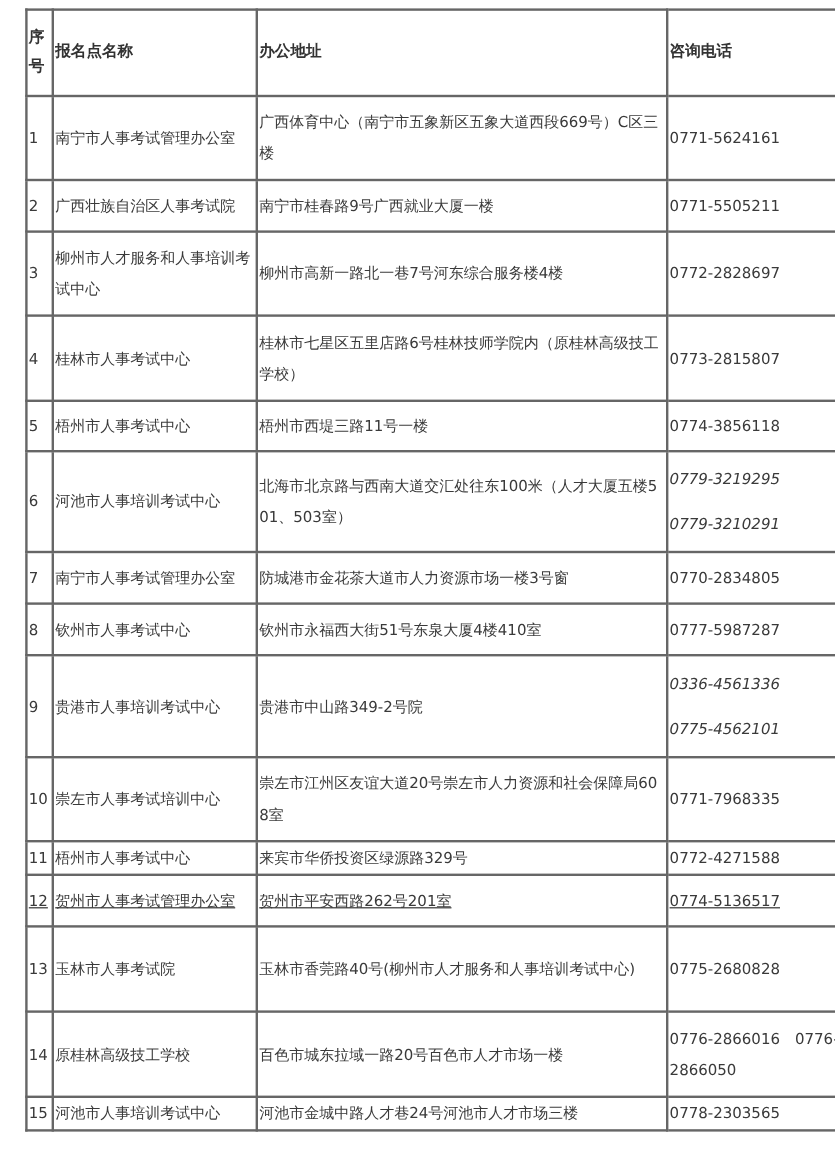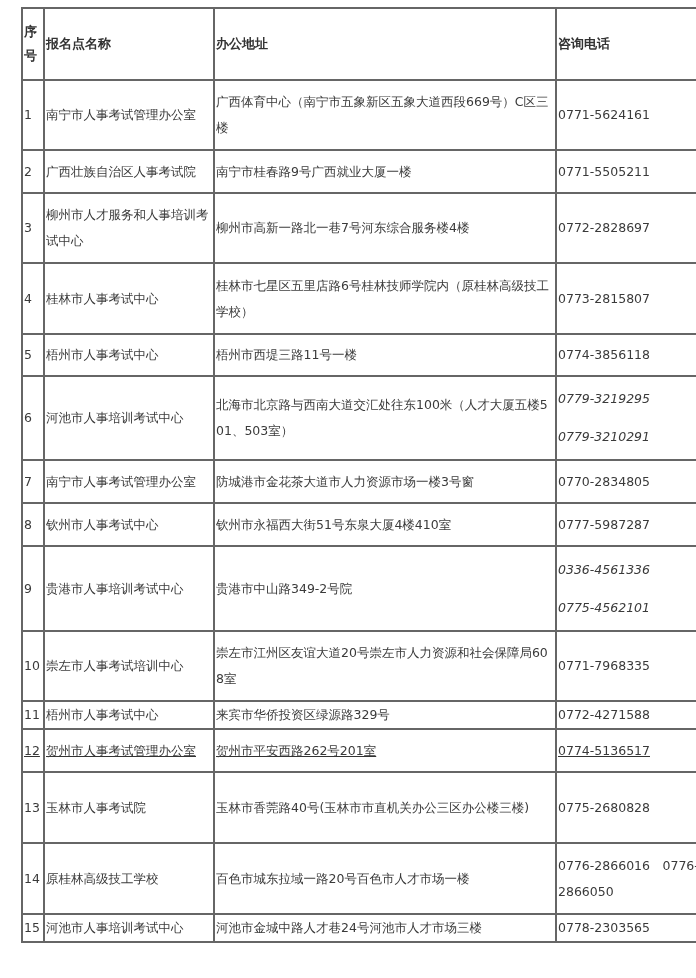--- a/index.html
+++ b/index.html
@@ -144,21 +144,21 @@
   </tr>
         <tr style="height: 43px; text-decoration: underline;">
     <td>12</td>
     <td>贺州市人事考试管理办公室</td>
     <td>贺州市平安西路262号201室</td>
     <td>0774-5136517</td>
   </tr>
         <tr style="height: 71px;">
     <td>13</td>
     <td>玉林市人事考试院</td>
-    <td>玉林市香莞路40号(玉林市市直机关办公三区办公楼三楼)</td>
+    <td>玉林市香莞路40号(柳州市人才服务和人事培训考试中心)</td>
     <td>0775-2680828</td>
   </tr>
         <tr style="height: 71px;">
     <td>14</td>
     <td>原桂林高级技工学校</td>
     <td>百色市城东拉域一路20号百色市人才市场一楼</td>
     <td>0776-2866016　0776-2866050</td>
   </tr>
         <tr style="height: 28px;">
     <td>15</td>

